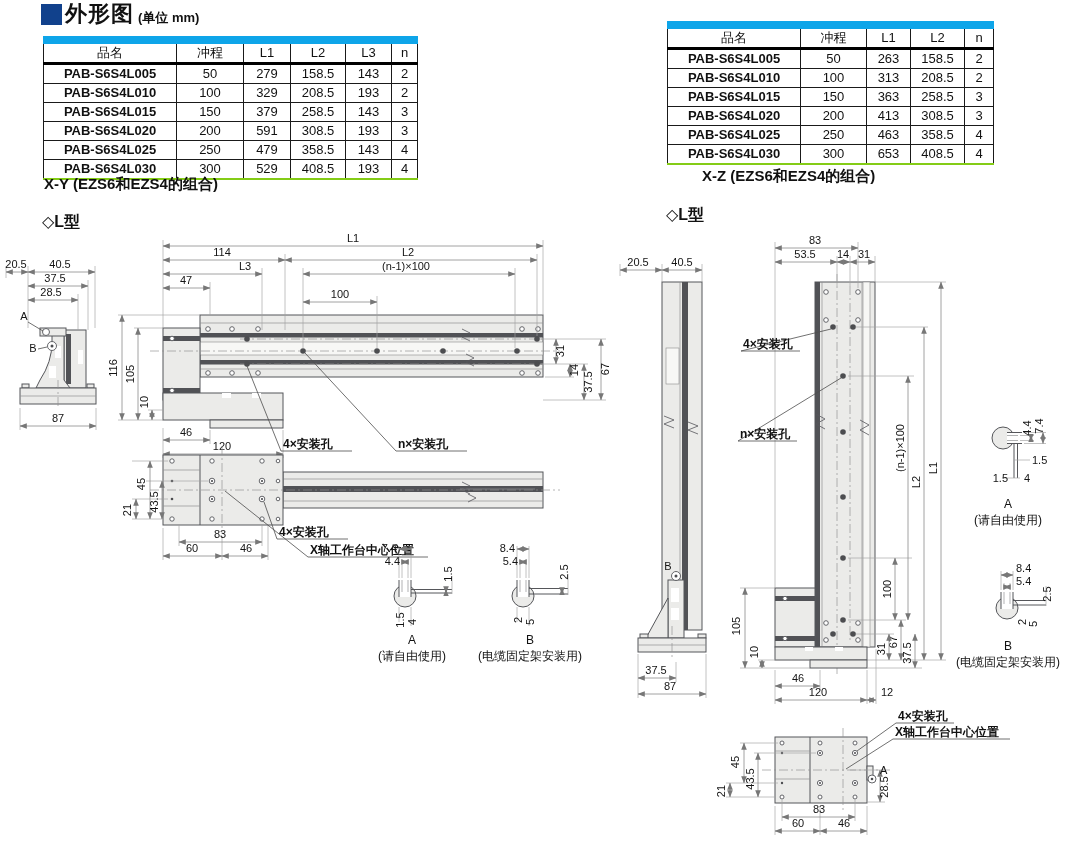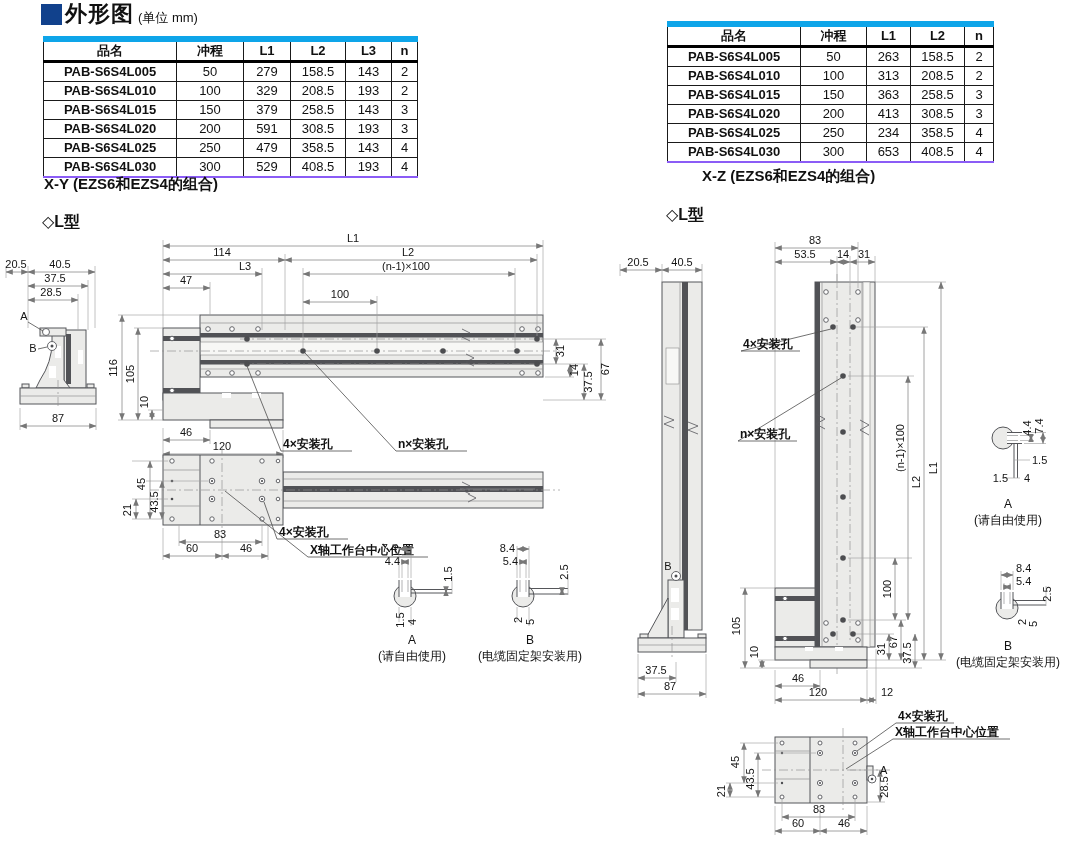--- a/index.html
+++ b/index.html
@@ -3,26 +3,26 @@
 <meta charset="utf-8">
 <style>
   html,body{margin:0;padding:0;background:#fff;}
   body{width:1076px;height:844px;position:relative;overflow:hidden;
        font-family:"Liberation Sans","DejaVu Sans",sans-serif;color:#111;}
   .abs{position:absolute;margin-left:40px;}
   
   #header{left:1px;top:2px;display:flex;align-items:flex-start;}
   #title-square{width:21px;height:21px;background:#11418c;margin-top:2px;}
   #page-title{font-size:22px;font-weight:bold;line-height:24px;margin-left:3px;letter-spacing:1px;}
-  #unit-label{font-size:13px;font-weight:normal;margin:7px 0 0 4px;}
+  #unit-label{font-size:13px;font-weight:bold;margin:7px 0 0 4px;}
   
   table.spec{border-collapse:collapse;font-size:13px;table-layout:fixed;background:#fff;}
   table.spec th,table.spec td{border:1px solid #1a1a1a;text-align:center;padding:0 3px;height:18px;line-height:18px;overflow:hidden;white-space:nowrap;}
-  table.spec thead th{border-top:6px solid #0ea5e9;border-bottom:3px solid #000;font-weight:bold;}
-  table.spec tbody tr:last-child td{border-bottom:2px solid #8b5cf6;}
+  table.spec thead th{border-top:8px solid #0ea5e9;border-bottom:3px solid #000;font-weight:normal;}
+  table.spec tbody tr:last-child td{border-bottom:2px solid #84cc16;}
   table.spec td:first-child{font-weight:bold;}
   #left-table{left:3px;top:36px;}
   #right-table{left:627px;top:21px;}
   #left-table col:nth-child(1){width:133px;}#left-table col:nth-child(2){width:67px;}
   #left-table col:nth-child(3){width:47px;}#left-table col:nth-child(4){width:55px;}
   #left-table col:nth-child(5){width:46px;}#left-table col:nth-child(6){width:26px;}
   #right-table col:nth-child(1){width:133px;}#right-table col:nth-child(2){width:66px;}
   #right-table col:nth-child(3){width:44px;}#right-table col:nth-child(4){width:54px;}
   #right-table col:nth-child(5){width:29px;}
   
@@ -174,21 +174,21 @@
       <tr>
         <td>PAB-S6S4L020</td>
         <td>200</td>
         <td>413</td>
         <td>308.5</td>
         <td>3</td>
       </tr>
       <tr>
         <td>PAB-S6S4L025</td>
         <td>250</td>
-        <td>234</td>
+        <td>463</td>
         <td>358.5</td>
         <td>4</td>
       </tr>
       <tr>
         <td>PAB-S6S4L030</td>
         <td>300</td>
         <td>653</td>
         <td>408.5</td>
         <td>4</td>
       </tr>

